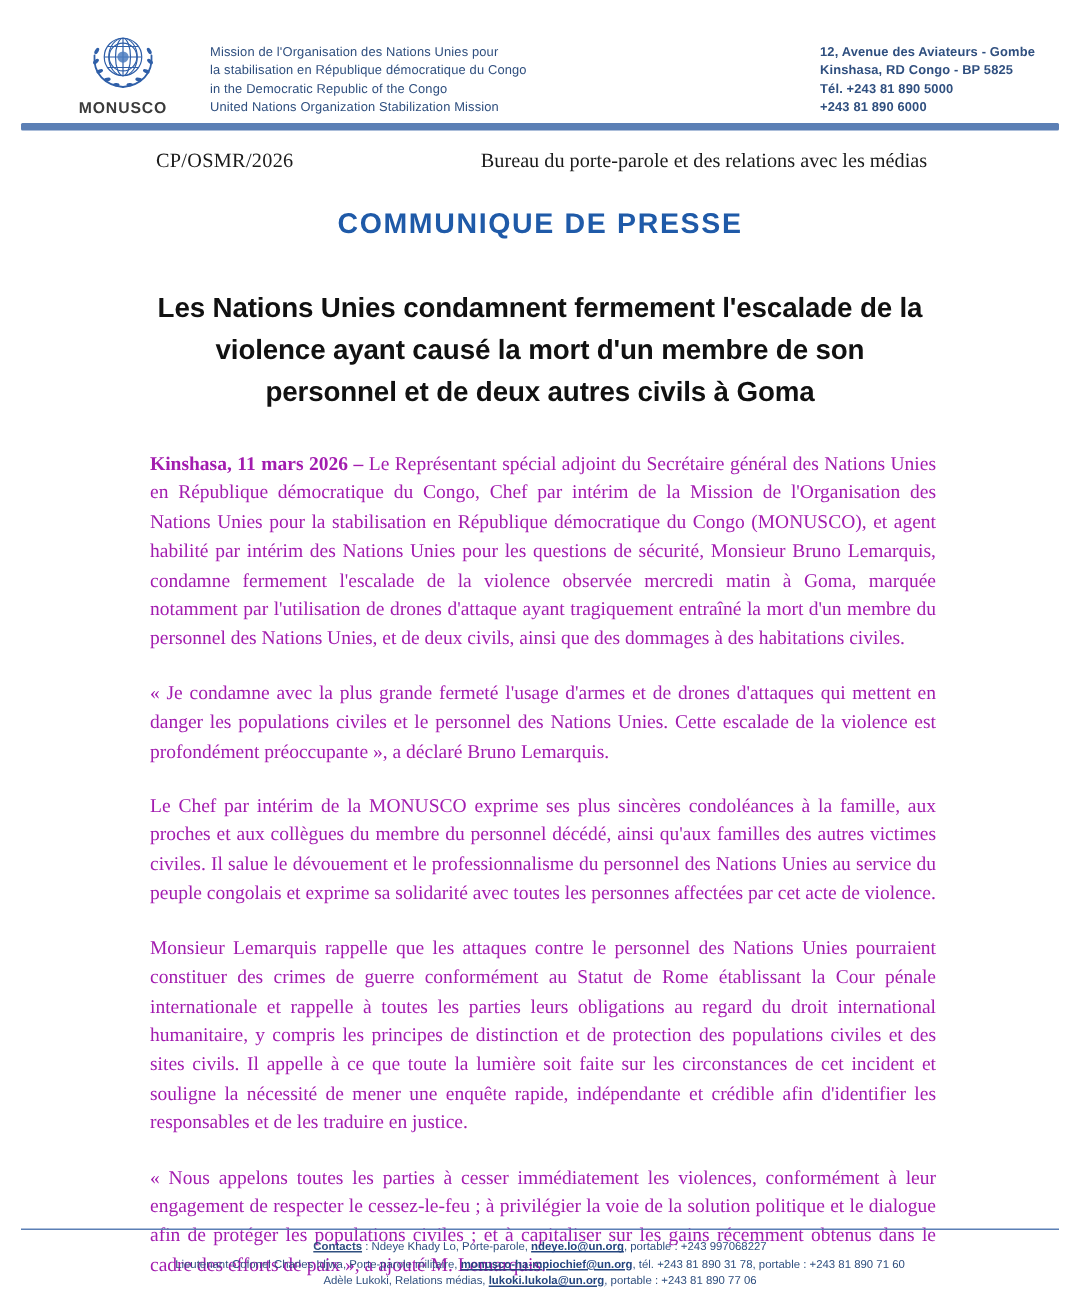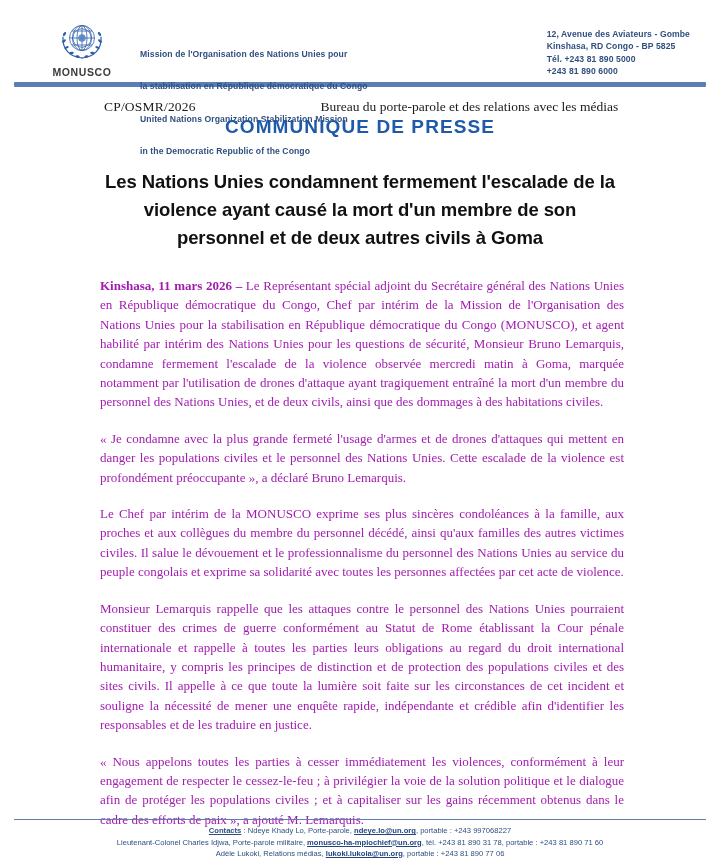--- a/index.html
+++ b/index.html
@@ -51,24 +51,23 @@
   .org-lines {
     flex: 1 1 auto;
     padding-top: 14px;
     padding-left: 10px;
   }
   .org-lines div {
     font-family: "Liberation Sans", sans-serif;
     font-size: 8.6px;
     line-height: 12.4px;
     color: #2f4f7f;
-    font-weight: bold;
+    font-weight: normal;
     letter-spacing: 0.1px;
     white-space: nowrap;
-    margin-top: 20px;
   }
   .address-lines {
     flex: 0 0 auto;
     padding-top: 14px;
   }
   .address-lines div {
     font-family: "Liberation Sans", sans-serif;
     font-size: 8.6px;
     line-height: 12.4px;
     color: #2f4f7f;
@@ -106,21 +105,21 @@
     font-size: 13.5px;
     color: #1a1a1a;
     padding-left: 10px;
     white-space: nowrap;
     margin-left: 25px;
   }
 
   
   .pr-banner {
     text-align: center;
-    margin-top: 1px;
+    margin-top: 24px;
     font-family: "Liberation Sans", sans-serif;
     font-size: 19px;
     font-weight: bold;
     letter-spacing: 1.1px;
     color: #1f5aa8;
   }
 
   
   .headline {
     margin: 30px 98px 0 98px;
@@ -219,22 +218,22 @@
           <ellipse cx="75" cy="74" rx="4.6" ry="2.4" transform="rotate(8 75 74)"></ellipse>
           <ellipse cx="63" cy="81" rx="4.4" ry="2.3" transform="rotate(-4 63 81)"></ellipse>
         </g>
       </svg>
       <div class="emblem-label">MONUSCO</div>
     </div>
 
     <div class="org-lines">
       <div>Mission de l'Organisation des Nations Unies pour</div>
       <div>la stabilisation en République démocratique du Congo</div>
+      <div>in the Democratic Republic of the Congo</div>
       <div>United Nations Organization Stabilization Mission</div>
-      <div>in the Democratic Republic of the Congo</div>
     </div>
 
     <div class="address-lines">
       <div>12, Avenue des Aviateurs - Gombe</div>
       <div>Kinshasa, RD Congo - BP 5825</div>
       <div>Tél. +243 81 890 5000</div>
       <div>+243 81 890 6000</div>
     </div>
   </div>
 

